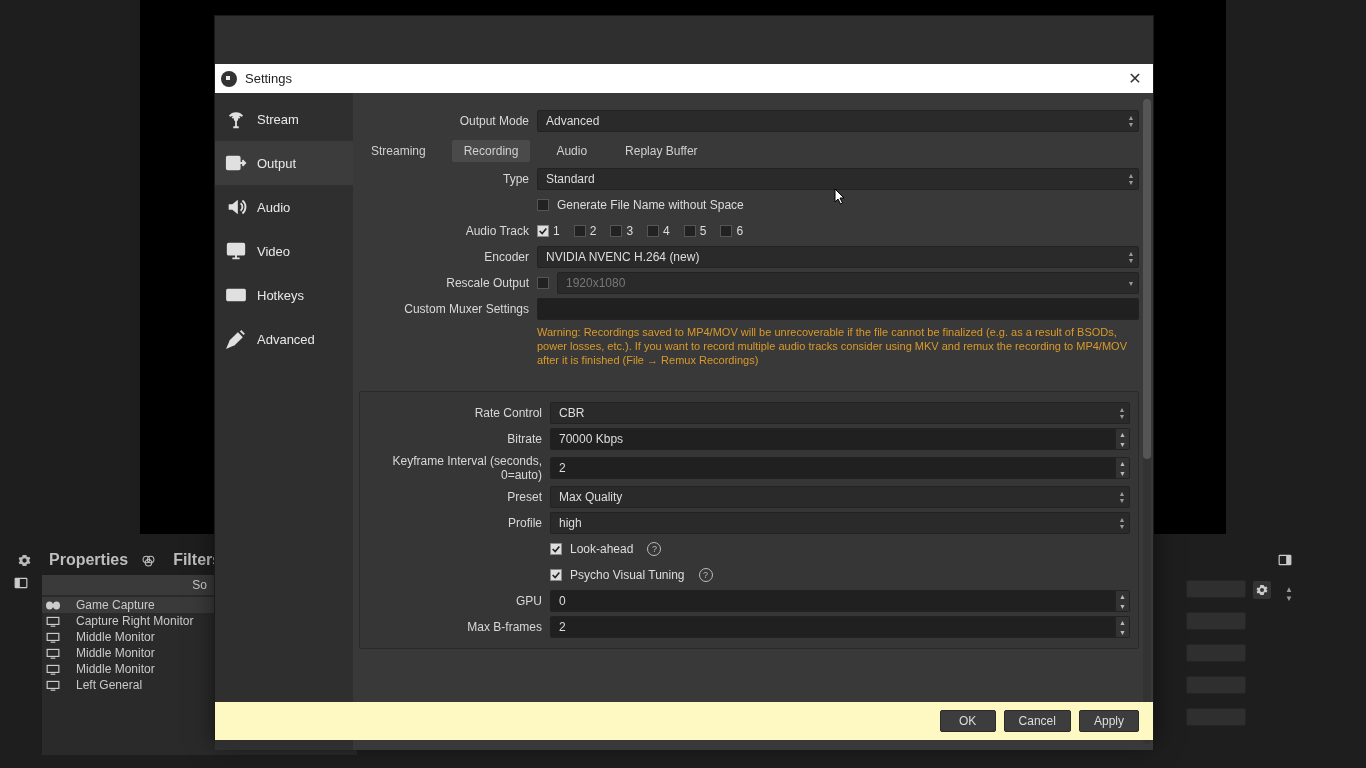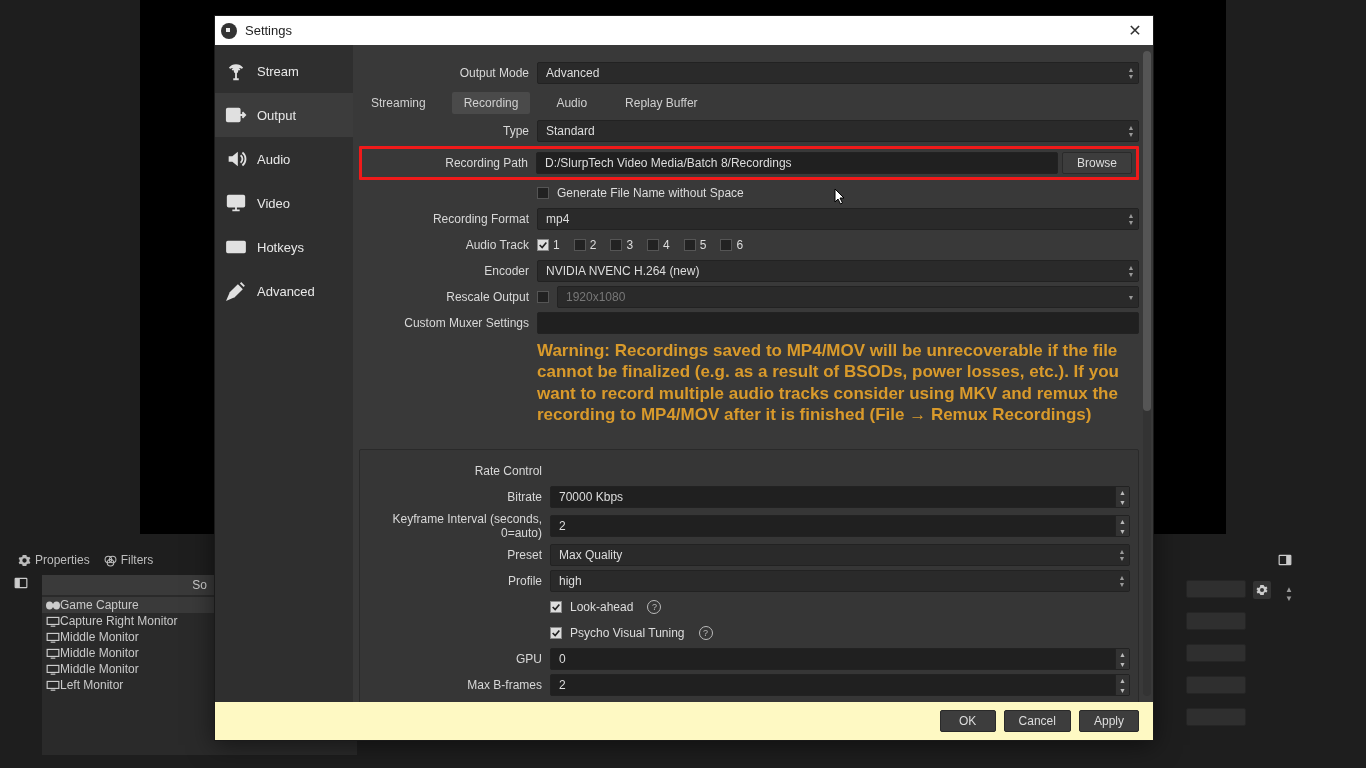--- a/index.html
+++ b/index.html
@@ -4,38 +4,38 @@
 <style>
 * { margin: 0; padding: 0; box-sizing: border-box; font-family: "Segoe UI", Arial, sans-serif; }
 body {
   width: 1366px; height: 768px;
   background: #1a1a1a; color: #ddd;
   font-size: 12px; overflow: hidden; position: relative;
 }
 .app-bg { position: absolute; inset: 0; background: #1e1e1e; }
 .preview-black { position: absolute; left: 140px; top: 0; right: 140px; height: 534px; background: #000; }
 .bottom-bar { position: absolute; left: 0; right: 0; top: 545px; height: 30px; display: flex; align-items: center; gap: 14px; padding-left: 18px; }
-.bottom-bar .btn { color: #bdbdbd; display: inline-flex; align-items: center; gap: 4px; font-size: 12px; }
+.bottom-bar .btn { color: #bdbdbd; display: inline-flex; align-items: center; gap: 18px; font-size: 16px; font-weight: bold; }
 .sources-panel { position: absolute; left: 42px; top: 575px; width: 315px; height: 180px; background: #2a2a2a; }
 .panel-header { position: absolute; left: 0; right: 0; top: 0; height: 20px; background: #3a3a3a; text-align: center; font-size: 12px; line-height:20px; color:#ccc; }
 .header-icon-left { position:absolute; left:-28px; top:2px; color:#ccc;}
 .sources-list { position: absolute; top: 22px; left: 0; right:0; }
-.src-item { display:flex; align-items:center; gap:0; padding:1px 4px; color:#c9c9c9; font-size:12px; }
+.src-item { display:flex; align-items:center; gap:16px; padding:1px 4px; color:#c9c9c9; font-size:12px; }
 .src-item.sel { background:#3a3a3a; }
 .src-item svg { width:14px; height:11px;}
 .right-mixer { position:absolute; right:100px; top:580px; width:80px; height:160px;}
 .right-mixer .slot { height:18px; margin-bottom:14px; background:#2f2f2f; border:1px solid #252525; border-radius:2px; width:60px; position:relative;}
 .gear-btn { width:18px; height:18px; background:#333; border-radius:2px; display:inline-flex; align-items:center; justify-content:center; position:absolute; right:-26px; top:0;}
 
 
 .modal {
   position: absolute; left: 214px; top: 15px; width: 940px; height: 726px;
   background: #2f2f2f; border: 1px solid #1a1a1a; box-shadow: 0 4px 24px rgba(0,0,0,.5);
 }
-.title-bar { height: 29px; background: #fff; color: #222; display:flex; align-items:center; padding: 0 6px; font-size: 13px; }
+.title-bar { height: 29px; background: #fff; color: #222; display:flex; align-items:center; padding: 0 6px; font-size: 13px; margin-top: 48px; }
 .title-bar .logo { width:16px; height:16px; border-radius:50%; background:#333; margin-right:8px; position:relative;}
 .title-bar .logo::after{content:"";position:absolute;inset:3px;border-radius:50%;background:radial-gradient(circle at 40% 40%,#eee 0 25%,#333 30%);}
 .title-bar .spacer { flex:1; }
 .title-bar .close { width:24px; text-align:center; font-size:16px; color:#333; }
 
 .modal-body { display:flex; height: calc(100% - 29px - 38px); }
 .sidebar { width: 138px; background:#2f2f2f; padding-top:4px;}
 .nav-item { display:flex; align-items:center; gap:10px; height:44px; padding-left:10px; color:#e8e8e8; font-size:13px;}
 .nav-item svg { width:22px; height:22px; fill:#e0e0e0; }
 .nav-item.active { background:#3c3c3c; }
@@ -58,21 +58,21 @@
 .chevrons { width:14px; background:#2a2a2a; position:absolute; right:0; top:0; bottom:0; display:flex; flex-direction:column; align-items:center; justify-content:center; font-size:7px; color:#999; gap:0;}
 .btn-small { height:22px; padding:0 14px; background:#3d3d3d; border:1px solid #2a2a2a; color:#ddd; font-size:12px; border-radius:2px; display:inline-flex; align-items:center;}
 .tabs { display:flex; gap:14px; margin:4px 0 6px 0; }
 .tab { padding:4px 12px; font-size:12px; color:#d0d0d0; background:#393939;}
 .tab.active { background:#4a4a4a; border-radius:2px;}
 .checkbox { width:12px; height:12px; background:#ddd; border:1px solid #888; display:inline-flex; align-items:center; justify-content:center; flex:0 0 12px;}
 .checkbox.unchecked { background:#222; border:1px solid #555;}
 .checkbox svg{width:10px;height:10px;}
 .track-group { display:flex; gap:14px; align-items:center; }
 .track { display:flex; align-items:center; gap:4px; font-size:12px;}
-.warning { color:#d99a2b; font-size:17px; line-height:1.25; padding:2px 4px 2px 0; font-weight:bold;}
+.warning { color:#d99a2b; font-size:11px; line-height:1.25; padding:2px 4px 2px 0; font-weight:normal;}
 .highlight-box { border:3px solid #f01a1a; padding:3px 4px; margin:1px 0 2px 0; border-radius:1px;}
 .panel-inset { border:1px solid #2a2a2a; background:#363636; padding:10px 8px 10px 0; margin-top:22px; border-radius:2px;}
 .panel-inset .lbl { width:190px; }
 .help-icon { width:14px; height:14px; border:1.5px solid #bbb; border-radius:50%; display:inline-flex; align-items:center; justify-content:center; font-size:9px; color:#bbb; margin-left:6px;}
 
 .modal-footer { position:absolute; left:0; right:0; bottom:0; height:38px; display:flex; align-items:center; justify-content:flex-end; gap:8px; padding-right:14px; background:#fef9c3;}
 .modal-footer .btn-small { min-width:56px; justify-content:center;}
 
 .cursor { position:absolute; left:834px; top:188px; width:12px; height:18px; z-index:999; pointer-events:none;}
 .first-row-pad { margin: 11px 0 8px 0;}
@@ -143,21 +143,21 @@
             <rect x="2" y="2" width="20" height="12"></rect>
             <path d="M8 17h8"></path>
           </svg>
           <span>Middle Monitor</span>
         </div>
         <div class="src-item">
           <svg viewBox="0 0 24 18" fill="none" stroke="#ccc" stroke-width="2">
             <rect x="2" y="2" width="20" height="12"></rect>
             <path d="M8 17h8"></path>
           </svg>
-          <span>Left Monitor</span>
+          <span>Left General</span>
         </div>
       </div>
   </div>
 
   <div class="right-mixer">
     <span style="position:absolute; right:-26px; top:-26px;">
       <svg width="14" height="12" viewBox="0 0 24 20" fill="#ccc">
           <rect x="2" y="2" width="20" height="16" rx="1" fill="none" stroke="#ccc" stroke-width="2"></rect>
           <rect x="14" y="2" width="8" height="16" fill="#ccc"></rect>
         </svg>
@@ -256,49 +256,29 @@
       <div class="row">
         <div class="lbl">Type</div>
         <div class="ctl">
             <div class="select">
               <span>Standard</span>
               <div class="chevrons">▲<br>▼</div>
             </div>
           </div>
       </div>
 
-      <div class="highlight-box">
-        <div class="row" style="margin-bottom:0;">
-          <div class="lbl" style="width:170px;">Recording Path</div>
-          <div class="ctl">
-            <div class="input dark">
-                <span>D:/SlurpTech Video Media/Batch 8/Recordings</span>
-              </div>
-            <div class="btn-small">Browse</div>
-          </div>
-        </div>
-      </div>
 
       <div class="row">
         <div class="lbl"></div>
         <div class="ctl" style="gap:8px;">
           <span class="checkbox unchecked"></span>
           <span>Generate File Name without Space</span>
         </div>
       </div>
 
-      <div class="row">
-        <div class="lbl">Recording Format</div>
-        <div class="ctl">
-            <div class="select">
-              <span>mp4</span>
-              <div class="chevrons">▲<br>▼</div>
-            </div>
-          </div>
-      </div>
 
       <div class="row">
         <div class="lbl">Audio Track</div>
         <div class="ctl">
           <div class="track-group" id="tracks">
               <div class="track">
                 <span class="checkbox">
                   <svg viewBox="0 0 12 12">
                     <path d="M2 6l3 3 5-6" stroke="#222" stroke-width="2" fill="none"></path>
                   </svg>
@@ -362,20 +342,26 @@
       <div class="row">
         <div class="lbl"></div>
         <div class="ctl">
             <div class="warning">Warning: Recordings saved to MP4/MOV will be unrecoverable if the file cannot be finalized (e.g. as a result of BSODs, power losses, etc.). If you want to record multiple audio tracks consider using MKV and remux the recording to MP4/MOV after it is finished (File → Remux Recordings)</div>
           </div>
       </div>
 
       <div class="panel-inset">
         <div class="row">
           <div class="lbl">Rate Control</div>
+          <div class="ctl">
+              <div class="select">
+                <span>CBR</span>
+                <div class="chevrons">▲<br>▼</div>
+              </div>
+            </div>
         </div>
         <div class="row">
           <div class="lbl">Bitrate</div>
           <div class="ctl">
               <div class="input dark">
                 <span>70000 Kbps</span>
                 <div class="spin">
                   <div>▲</div>
                   <div>▼</div>
                 </div>

